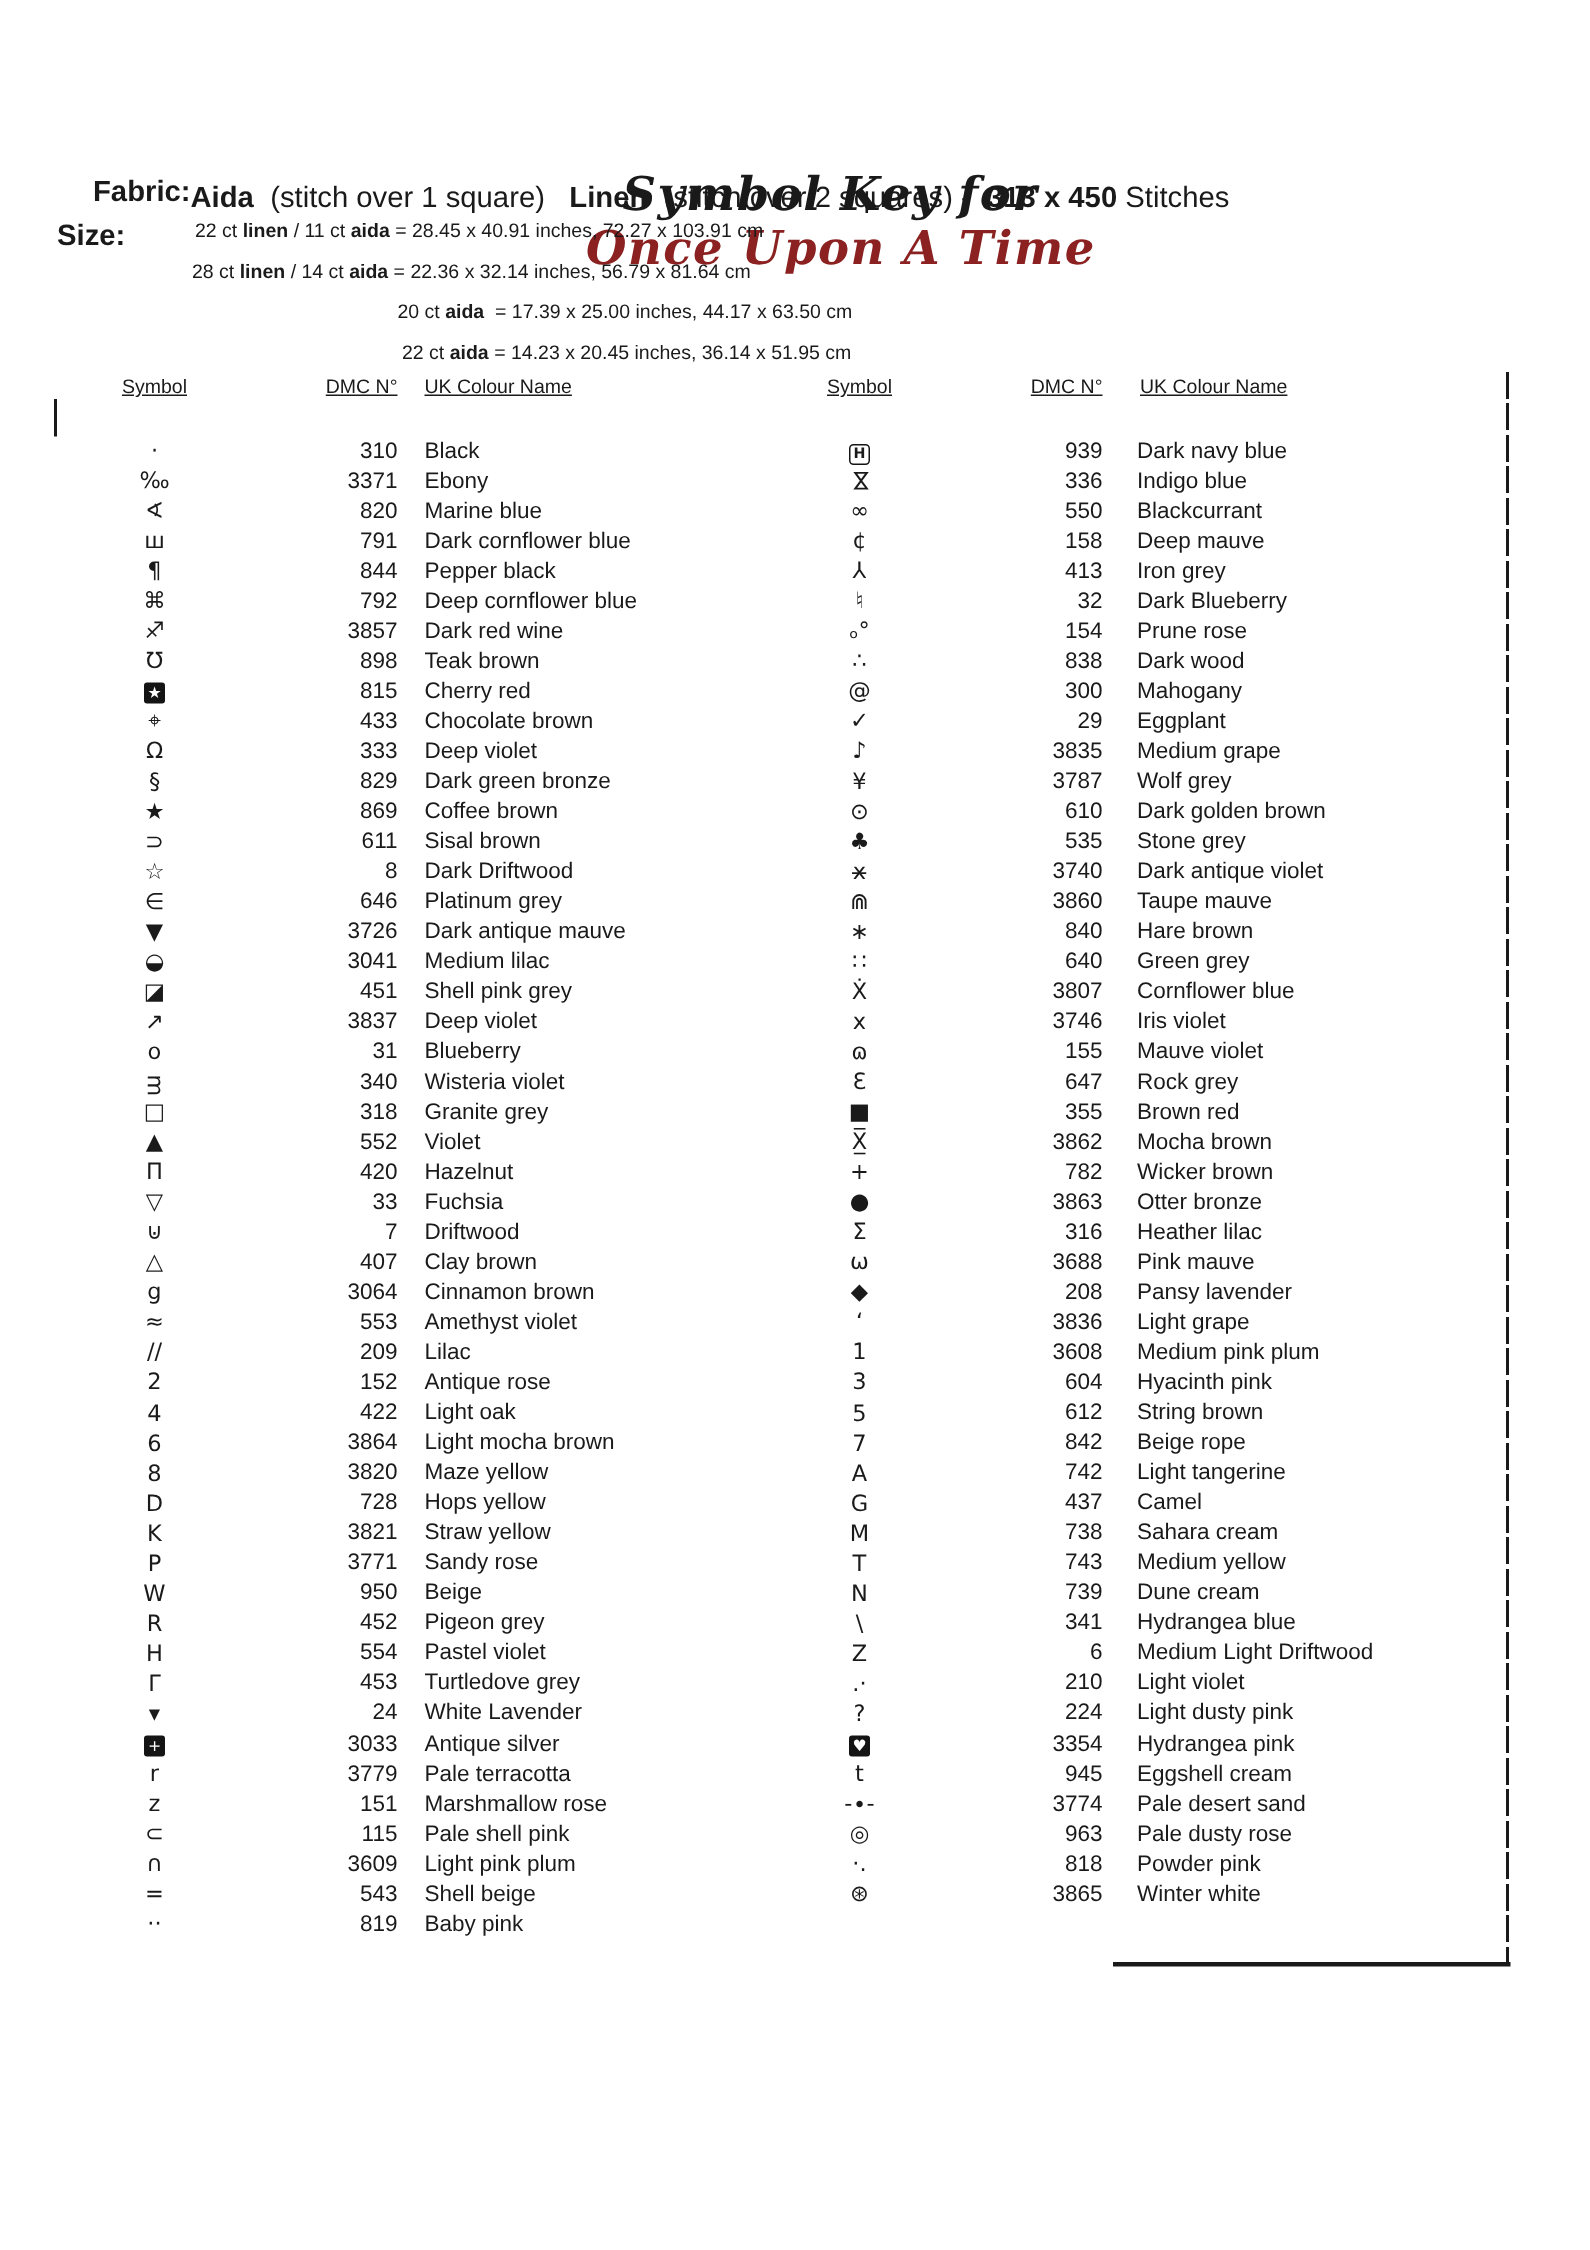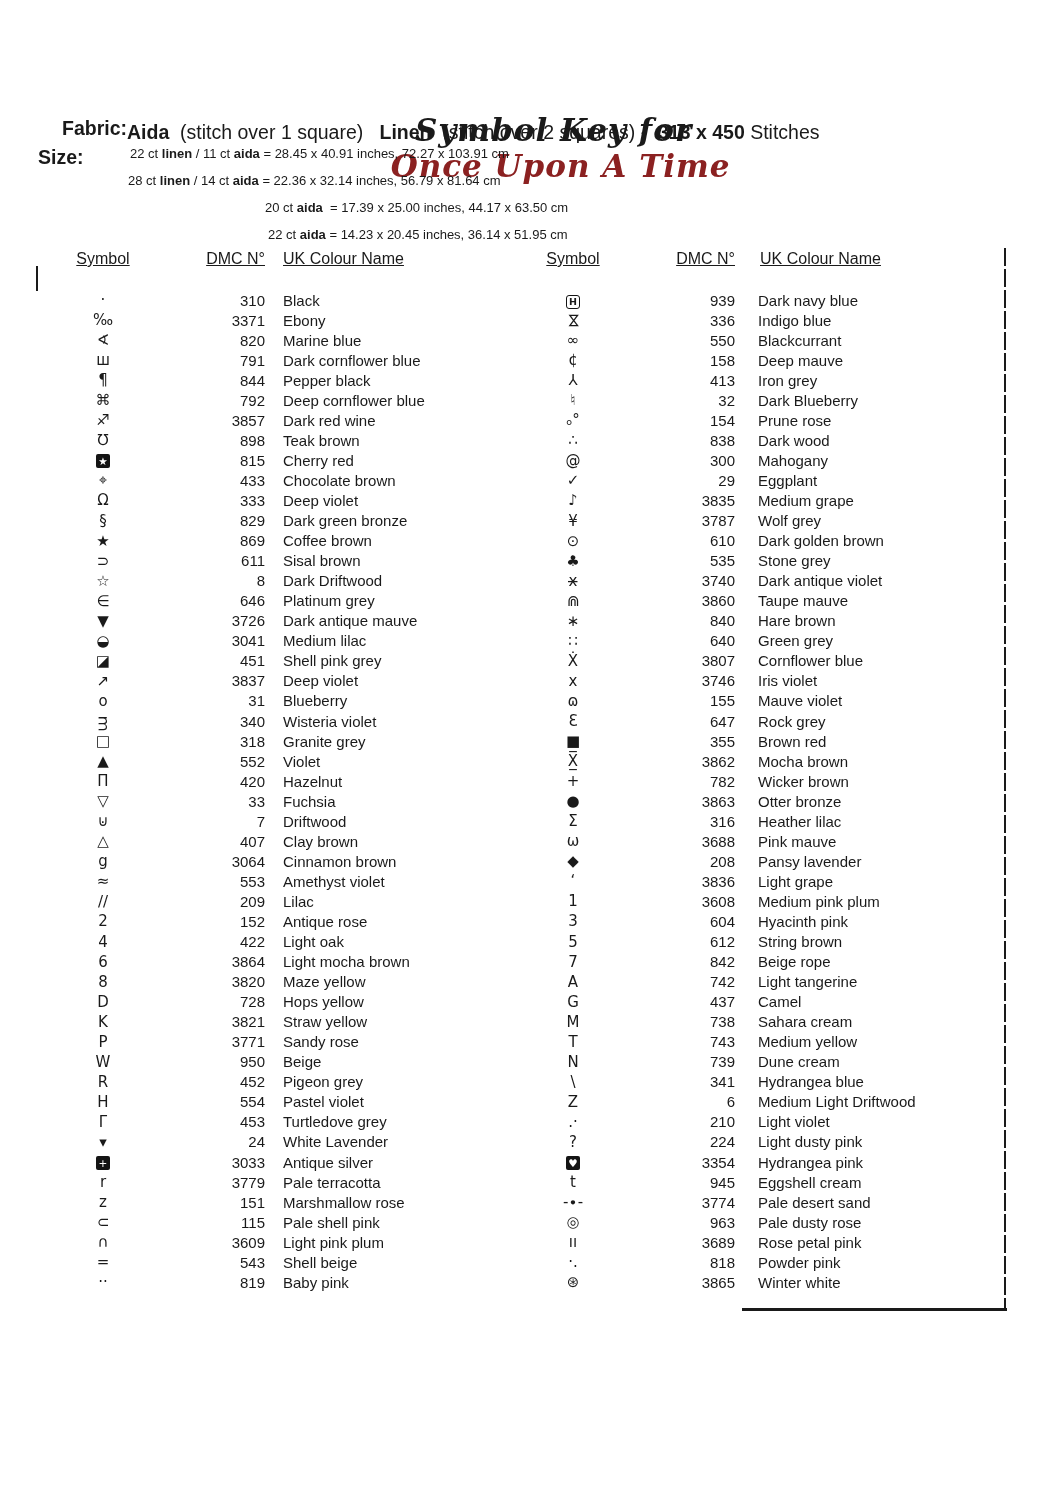--- a/index.html
+++ b/index.html
@@ -22,21 +22,21 @@
   
   .meta-line { position:absolute; font-size:19.5px; white-space:pre; }
   .meta-label { position:absolute; left:38px; font-weight:bold; font-size:19.5px; }
   .fabric-content { position:absolute; left:127px; }
   .size-line { position:absolute; font-size:13px; white-space:pre; }
 
   
   .col { position:absolute; top:250px; width:460px; }
   .col-left  { left:38px; }
   .col-right { left:508px; }
-  .hdr-row { display:flex; align-items:flex-start; height:20px; margin-bottom:20px; font-size:16px; }
+  .hdr-row { display:flex; align-items:flex-start; height:20px; margin-bottom:20px; font-size:13px; }
   .hdr-row .u { text-decoration:underline; }
   .row { display:flex; align-items:center; height:20.05px; font-size:15px; }
   .cell-sym  { width:130px; text-align:center; flex:none; font-family:"DejaVu Sans", sans-serif; }
   .cell-dmc  { width:97px; text-align:right; flex:none; }
   .cell-name { margin-left:18px; white-space:nowrap; }
   .col-right .cell-name { margin-left:23px; }
   .hdr-sym  { width:130px; text-align:center; flex:none; }
   .hdr-dmc  { width:97px; text-align:right; flex:none; }
   .hdr-name { margin-left:18px; }
   .col-right .hdr-name { margin-left:25px; }
@@ -580,25 +580,20 @@
           <span class="cell-sym"><span class="sym">-∙-</span></span>
           <span class="cell-dmc">3774</span>
           <span class="cell-name">Pale desert sand</span>
         </div>
         <div class="row">
           <span class="cell-sym"><span class="sym">◎</span></span>
           <span class="cell-dmc">963</span>
           <span class="cell-name">Pale dusty rose</span>
         </div>
         <div class="row">
-          <span class="cell-sym"><span class="sym">ıı</span></span>
-          <span class="cell-dmc">3689</span>
-          <span class="cell-name">Rose petal pink</span>
-        </div>
-        <div class="row">
           <span class="cell-sym"><span class="sym">·.</span></span>
           <span class="cell-dmc">818</span>
           <span class="cell-name">Powder pink</span>
         </div>
         <div class="row">
           <span class="cell-sym"><span class="sym">⊛</span></span>
           <span class="cell-dmc">3865</span>
           <span class="cell-name">Winter white</span>
         </div>
       </div>

